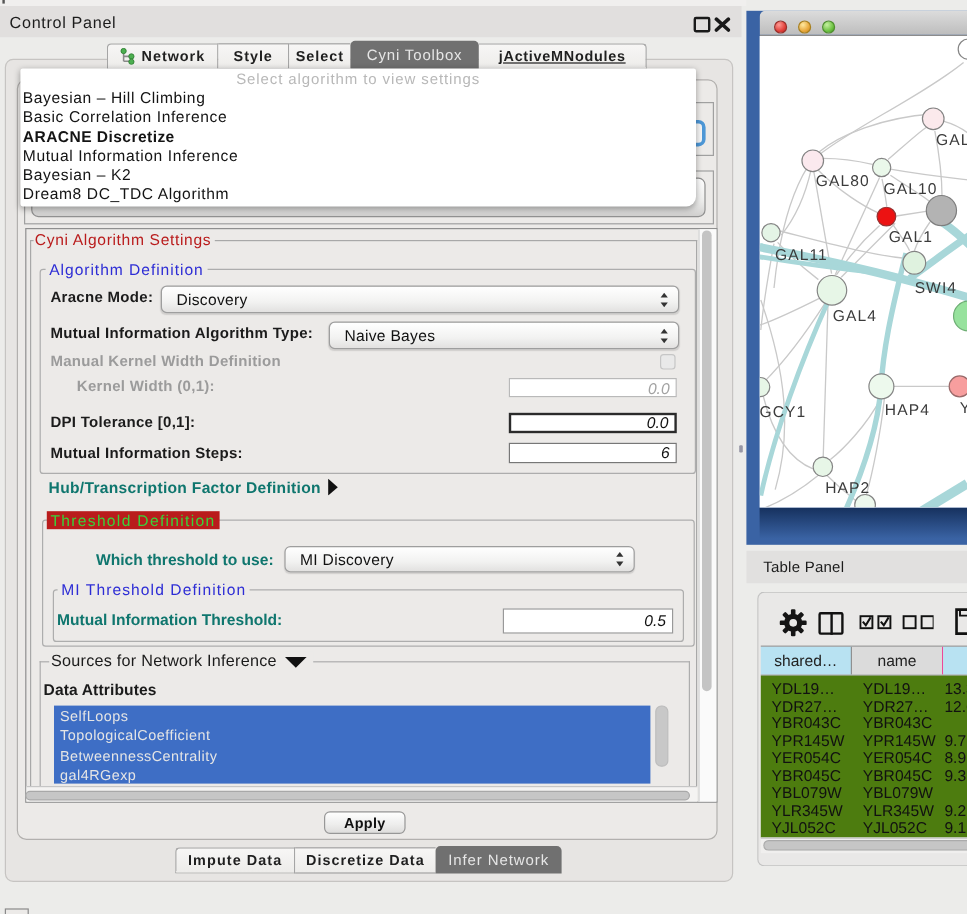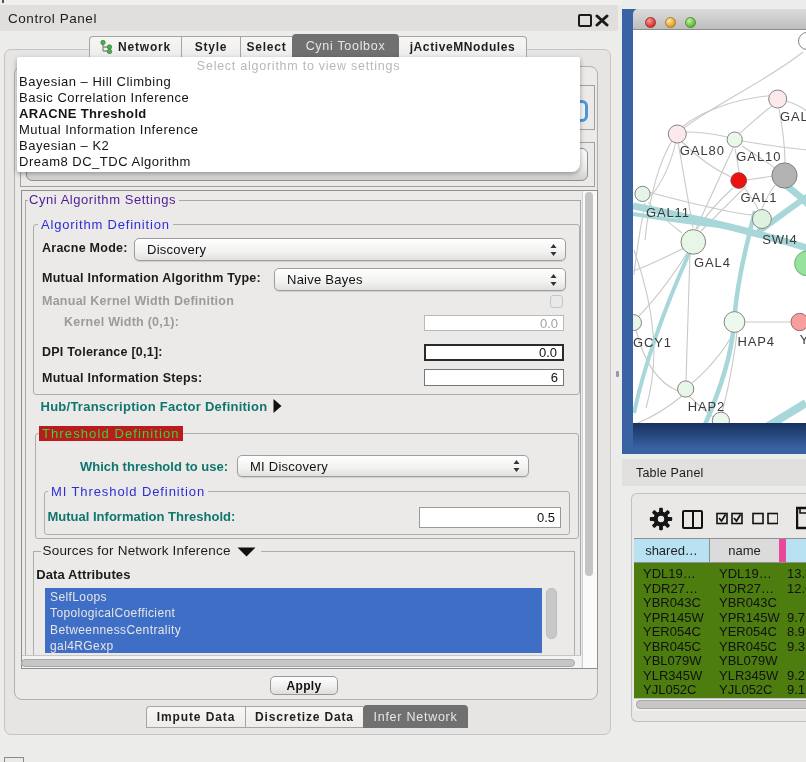--- a/index.html
+++ b/index.html
@@ -8,21 +8,21 @@
 .abs{position:absolute;}
 .lbl{position:absolute;font-size:12.5px;font-weight:bold;color:#1b1b1b;white-space:nowrap;letter-spacing:0.25px;}
 .lbl13{position:absolute;font-size:13px;font-weight:bold;color:#0f766e;white-space:nowrap;}
 .glbl{position:absolute;font-size:12.5px;font-weight:bold;color:#9b9b9b;white-space:nowrap;letter-spacing:0.25px;}
 .combo{position:absolute;border:1px solid #9e9e9e;border-radius:5px;
  background:linear-gradient(#ffffff,#f2f2f1 60%,#e2e1e0);box-shadow:0 1px 1px rgba(0,0,0,.12);}
 .combo .ct{position:absolute;left:12px;top:0;bottom:0;display:flex;align-items:center;
  font-size:13px;letter-spacing:0.25px;color:#111;}
 .combo .stp{position:absolute;right:8px;top:50%;transform:translateY(-50%);width:7px;height:12px;}
 .field{position:absolute;background:#fff;font-size:13px;color:#111;
- display:flex;align-items:center;justify-content:flex-end;padding-right:5px;box-sizing:border-box;}
+ display:flex;align-items:center;justify-content:flex-end;padding-right:5px;box-sizing:border-box;font-style:italic;}
 .grp{position:absolute;border:1px solid #adadad;border-radius:3px;}
 .tab{height:22px;box-sizing:border-box;display:flex;align-items:center;justify-content:center;
  font-size:12px;font-weight:bold;color:#1f1f1f;background:linear-gradient(#f7f6f5,#edecea);
  border-top:1px solid #a5a5a5;border-bottom:1px solid #a5a5a5;}
 .sep{width:1px;background:#a5a5a5;height:22px;}
 </style>
 </head>
 <body>
 
 <div class="abs" style="left:0;top:0;width:622px;height:5px;background:#f0efee;"></div>
@@ -46,21 +46,21 @@
 
 <div class="abs" style="left:21px;top:190px;width:577px;height:479px;border:1px solid #8f8f8f;background:#eceae8;box-sizing:border-box;"></div>
 
 <div class="abs" style="left:582px;top:191px;width:15px;height:477px;background:#fafafa;border-left:1px solid #d0d0d0;box-sizing:border-box;"></div>
 <div class="abs" style="left:584.5px;top:192px;width:8.5px;height:384px;background:#c4c4c4;border-radius:5px;"></div>
 
 <div class="abs" style="left:22px;top:655px;width:559px;height:13px;background:#f4f3f2;border-top:1px solid #c6c6c6;box-sizing:border-box;"></div>
 <div class="abs" style="left:20.5px;top:658.5px;width:554px;height:8px;background:#c6c6c6;border:1px solid #a8a8a8;border-radius:5px;box-sizing:border-box;"></div>
 
 <div class="abs" style="left:25px;top:199.5px;width:556px;height:455px;border:1px solid #a8a8a8;border-bottom:none;box-sizing:border-box;"></div>
-<div class="abs" style="left:28px;top:192px;font-size:13px;letter-spacing:0.55px;color:#4c1d95;background:#eceae8;padding:0 3px 0 1px;white-space:nowrap;">Cyni Algorithm Settings</div>
+<div class="abs" style="left:28px;top:192px;font-size:13px;letter-spacing:0.55px;color:#b91c1c;background:#eceae8;padding:0 3px 0 1px;white-space:nowrap;">Cyni Algorithm Settings</div>
 
 <div class="grp" style="left:33px;top:224px;width:545px;height:169px;"></div>
 <div class="abs" style="left:38px;top:217px;font-size:13px;letter-spacing:0.8px;color:#2d2dd5;background:#eceae8;padding:0 3px;white-space:nowrap;">Algorithm Definition</div>
 
 <div class="lbl" style="left:42px;top:241px;">Aracne Mode:</div>
 <div class="combo" style="left:134px;top:238px;width:430px;height:21px;">
  <div class="ct">Discovery</div>
  <svg class="stp" viewBox="0 0 7 12">
       <path d="M3.5 0 L6.5 4 H0.5 Z" fill="#333"></path>
       <path d="M3.5 12 L6.5 8 H0.5 Z" fill="#333"></path>
@@ -130,36 +130,36 @@
         <circle cx="3" cy="2.5" r="2.2" fill="#4caf50" stroke="#2e7d32" stroke-width="0.7"></circle>
         <circle cx="9.5" cy="7" r="2.2" fill="#4caf50" stroke="#2e7d32" stroke-width="0.7"></circle>
         <circle cx="9.5" cy="11.5" r="2.2" fill="#4caf50" stroke="#2e7d32" stroke-width="0.7"></circle>
       </svg>
   Network</div>
  <div class="sep"></div>
  <div class="tab" style="width:58px;letter-spacing:0.8px;">Style</div>
  <div class="sep"></div>
  <div class="tab" style="width:51px;letter-spacing:0.8px;">Select</div>
  <div class="tab" style="width:107px;height:24px;margin-top:-2px;background:#707070;color:#e6e6e6;border:none;border-radius:4px 4px 0 0;font-weight:normal;font-size:12.5px;letter-spacing:0.7px;">Cyni Toolbox</div>
- <div class="tab" style="width:128px;border-right:1px solid #a5a5a5;border-radius:0 4px 0 0;letter-spacing:0.6px;">jActiveMNodules</div>
+ <div class="tab" style="width:140px;border-right:1px solid #a5a5a5;border-radius:0 4px 0 0;letter-spacing:0.6px;text-decoration:underline;">jActiveMNodules</div>
 </div>
 
 <div class="abs" style="left:146px;top:706px;display:flex;">
  <div class="tab" style="width:99px;border-left:1px solid #a5a5a5;border-radius:4px 0 0 0;letter-spacing:0.9px;">Impute Data</div>
  <div class="sep"></div>
  <div class="tab" style="width:117px;letter-spacing:0.85px;">Discretize Data</div>
  <div class="tab" style="width:105px;height:23px;margin-top:-1px;background:#707070;color:#e6e6e6;border:none;border-radius:4px 4px 0 0;font-weight:normal;font-size:12.5px;letter-spacing:0.75px;">Infer Network</div>
 </div>
 
 <div class="abs" style="left:17px;top:57px;width:563px;height:115px;background:#fff;border-radius:2px 2px 8px 2px;box-shadow:0 2px 5px rgba(0,0,0,.35);z-index:30;">
  <div style="text-align:center;font-size:12.5px;letter-spacing:0.75px;color:#b8b8b8;margin-top:1px;height:16px;line-height:16px;">Select algorithm to view settings</div>
  <div style="font-size:13px;letter-spacing:0.5px;color:#141414;line-height:16px;padding-left:2px;">
   Bayesian – Hill Climbing<br>
   Basic Correlation Inference<br>
-  <b style="letter-spacing:0.35px;">ARACNE Threshold</b><br>
+  <b style="letter-spacing:0.35px;">ARACNE Discretize</b><br>
   Mutual Information Inference<br>
   Bayesian – K2<br>
   Dream8 DC_TDC Algorithm
  </div>
 </div>
 
 <div class="abs" style="left:616px;top:371px;width:3px;height:6px;background:#9797a5;border-radius:1px;"></div>
 
 <div class="abs" style="left:4px;top:757px;width:20px;height:10px;background:#eceae8;border:1.5px solid #8a8a8a;box-sizing:border-box;"></div>
 
@@ -283,21 +283,21 @@
   <rect x="52" y="1.5" width="10" height="10"></rect>
  </g>
 </svg>
 <svg class="abs" style="left:796px;top:506px;" width="10" height="24" viewBox="0 0 10 24">
  <path d="M1 2 H14 V22 H1 Z" fill="none" stroke="#111" stroke-width="2.4"></path>
  <path d="M4 2 V7 H10" fill="none" stroke="#111" stroke-width="1.6"></path>
 </svg>
 
 <div class="abs" style="left:634px;top:538px;width:172px;height:25px;border-top:1px solid #909090;border-bottom:1px solid #909090;box-sizing:border-box;display:flex;">
  <div style="width:76px;background:#b8e2f2;border-right:1px solid #909090;box-sizing:border-box;display:flex;align-items:center;justify-content:center;font-size:13px;color:#222;">shared…</div>
- <div style="width:76px;background:#dbdbdb;border-right:7px solid #ec4899;box-sizing:border-box;display:flex;align-items:center;justify-content:center;font-size:13px;color:#222;">name</div>
+ <div style="width:76px;background:#dbdbdb;border-right:1px solid #ec4899;box-sizing:border-box;display:flex;align-items:center;justify-content:center;font-size:13px;color:#222;">name</div>
  <div style="flex:1;background:#b8e2f2;"></div>
 </div>
 
 <div class="abs" style="left:634px;top:563px;width:172px;height:135px;background:#4d7c0f;overflow:hidden;font-size:13px;color:#111;">
  <div style="position:absolute;left:9px;top:4px;line-height:14.5px;">YDL19…<br>YDR27…<br>YBR043C<br>YPR145W<br>YER054C<br>YBR045C<br>YBL079W<br>YLR345W<br>YJL052C</div>
  <div style="position:absolute;left:85px;top:4px;line-height:14.5px;">YDL19…<br>YDR27…<br>YBR043C<br>YPR145W<br>YER054C<br>YBR045C<br>YBL079W<br>YLR345W<br>YJL052C</div>
  <div style="position:absolute;left:153px;top:4px;line-height:14.5px;">13.3<br>12.6<br><br>9.7<br>8.9<br>9.3<br><br>9.2<br>9.1</div>
 </div>
 
 <div class="abs" style="left:634px;top:698px;width:172px;height:13px;background:#f0efee;border-top:1px solid #c6c6c6;box-sizing:border-box;"></div>

